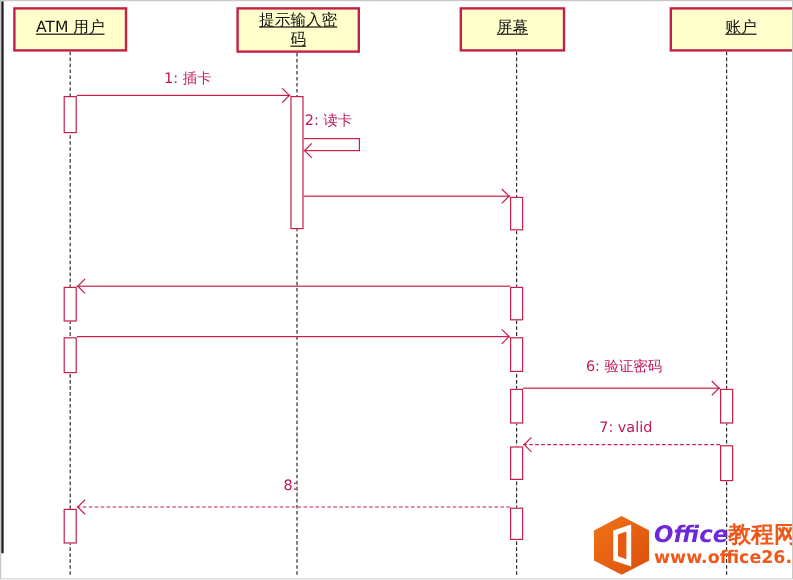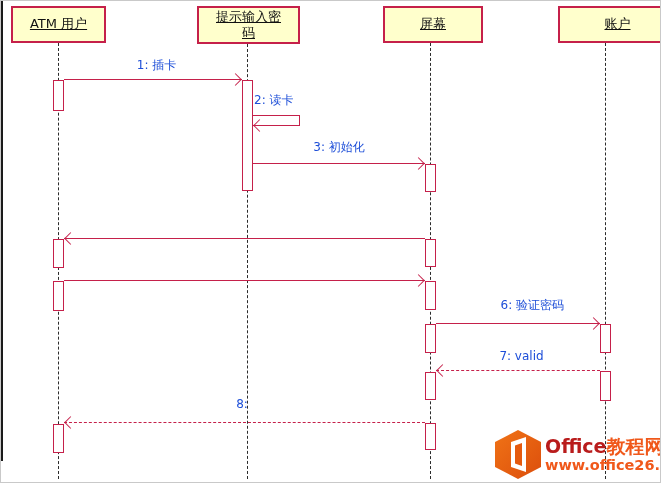--- a/index.html
+++ b/index.html
@@ -34,28 +34,28 @@
   
   .ln{position:absolute;height:0;border-top:1.5px solid #C5204A;}
   .ln.dash{border-top:1.5px dashed #C5204A;}
   .chev{position:absolute;width:9px;height:9px;box-sizing:border-box;}
   .chev.r{border-top:1.6px solid #C5204A;border-right:1.6px solid #C5204A;transform:rotate(45deg);}
   .chev.l{border-top:1.6px solid #C5204A;border-left:1.6px solid #C5204A;transform:rotate(-45deg);}
   .selfmsg{position:absolute;box-sizing:border-box;
     border:1.5px solid #C5204A;border-left:none;background:transparent;}
 
   
-  .mlbl{position:absolute;font-size:12px;color:#1d4ed8;text-align:center;white-space:nowrap;}
+  .mlbl{position:absolute;font-size:12px;color:#be185d;text-align:center;white-space:nowrap;}
 
   
   .wm{position:absolute;left:494px;top:429px;display:flex;align-items:center;}
   .wm-hex{width:46px;height:49px;}
   .wm-text{margin-left:4px;line-height:1;}
   .wm-line1{font-size:19px;font-weight:bold;letter-spacing:0px;}
-  .wm-blue{color:#b91c1c;}
+  .wm-blue{color:#6d28d9;font-style:italic;}
   .wm-orange{color:#F0581A;}
   .wm-url{font-size:14.5px;font-weight:bold;color:#F0581A;margin-top:2px;}
 </style>
 </head>
 <body>
 
 <div id="stage">
 
   <div class="edge-artifact"></div>
 
@@ -63,21 +63,21 @@
   <div class="lifeline" style="left:246px;top:43px;height:435px;"></div>
   <div class="lifeline" style="left:429px;top:42px;height:436px;"></div>
   <div class="lifeline" style="left:604px;top:42px;height:436px;"></div>
 
   <div class="head" style="left:10px;top:5px;width:95px;height:37px;">
     <span class="lbl">ATM 用户</span>
   </div>
   <div class="head" style="left:196px;top:5px;width:103px;height:38px;">
     <span class="lbl wrap">提示输入密码</span>
   </div>
-  <div class="head" style="left:382px;top:5px;width:100px;height:37px;justify-content:center;">
+  <div class="head" style="left:382px;top:5px;width:88px;height:37px;justify-content:center;">
     <span class="lbl">屏幕</span>
   </div>
   <div class="head" style="left:557px;top:5px;width:119px;height:37px;">
     <span class="lbl">账户</span>
   </div>
 
   <div class="act" style="left:52px;top:79px;height:31px;"></div>
   <div class="act" style="left:241px;top:79px;height:111px;"></div>
   <div class="act" style="left:424px;top:163px;height:28px;"></div>
   <div class="act" style="left:52px;top:238px;height:29px;"></div>
@@ -92,31 +92,30 @@
   <div class="act" style="left:424px;top:422px;height:27px;"></div>
 
   <div class="mlbl" style="left:118px;top:56px;width:75px;">1: 插卡</div>
   <div class="ln" style="left:63px;top:78px;width:178px;"></div>
   <div class="chev r" style="left:230px;top:74px;"></div>
 
   <div class="mlbl" style="left:253px;top:91px;width:60px;text-align:left;">2: 读卡</div>
   <div class="selfmsg" style="left:252px;top:114px;width:47px;height:11px;"></div>
   <div class="chev l" style="left:254px;top:120px;"></div>
 
-  <div class="mlbl" style="left:298px;top:138px;width:80px;">3: 初始化</div>
   <div class="ln" style="left:252px;top:162px;width:172px;"></div>
   <div class="chev r" style="left:413px;top:158px;"></div>
 
   <div class="ln" style="left:63px;top:237px;width:361px;"></div>
   <div class="chev l" style="left:65px;top:233px;"></div>
 
   <div class="ln" style="left:63px;top:279px;width:361px;"></div>
   <div class="chev r" style="left:413px;top:275px;"></div>
 
-  <div class="mlbl" style="left:475px;top:296px;width:88px;text-align:right;">6: 验证密码</div>
+  <div class="mlbl" style="left:475px;top:296px;width:88px;">6: 验证密码</div>
   <div class="ln" style="left:435px;top:322px;width:164px;"></div>
   <div class="chev r" style="left:588px;top:318px;"></div>
 
   <div class="mlbl" style="left:488px;top:348px;width:65px;">7: valid</div>
   <div class="ln dash" style="left:435px;top:369px;width:164px;"></div>
   <div class="chev l" style="left:437px;top:365px;"></div>
 
   <div class="mlbl" style="left:228px;top:396px;width:26px;">8:</div>
   <div class="ln dash" style="left:63px;top:421px;width:361px;"></div>
   <div class="chev l" style="left:65px;top:417px;"></div>

